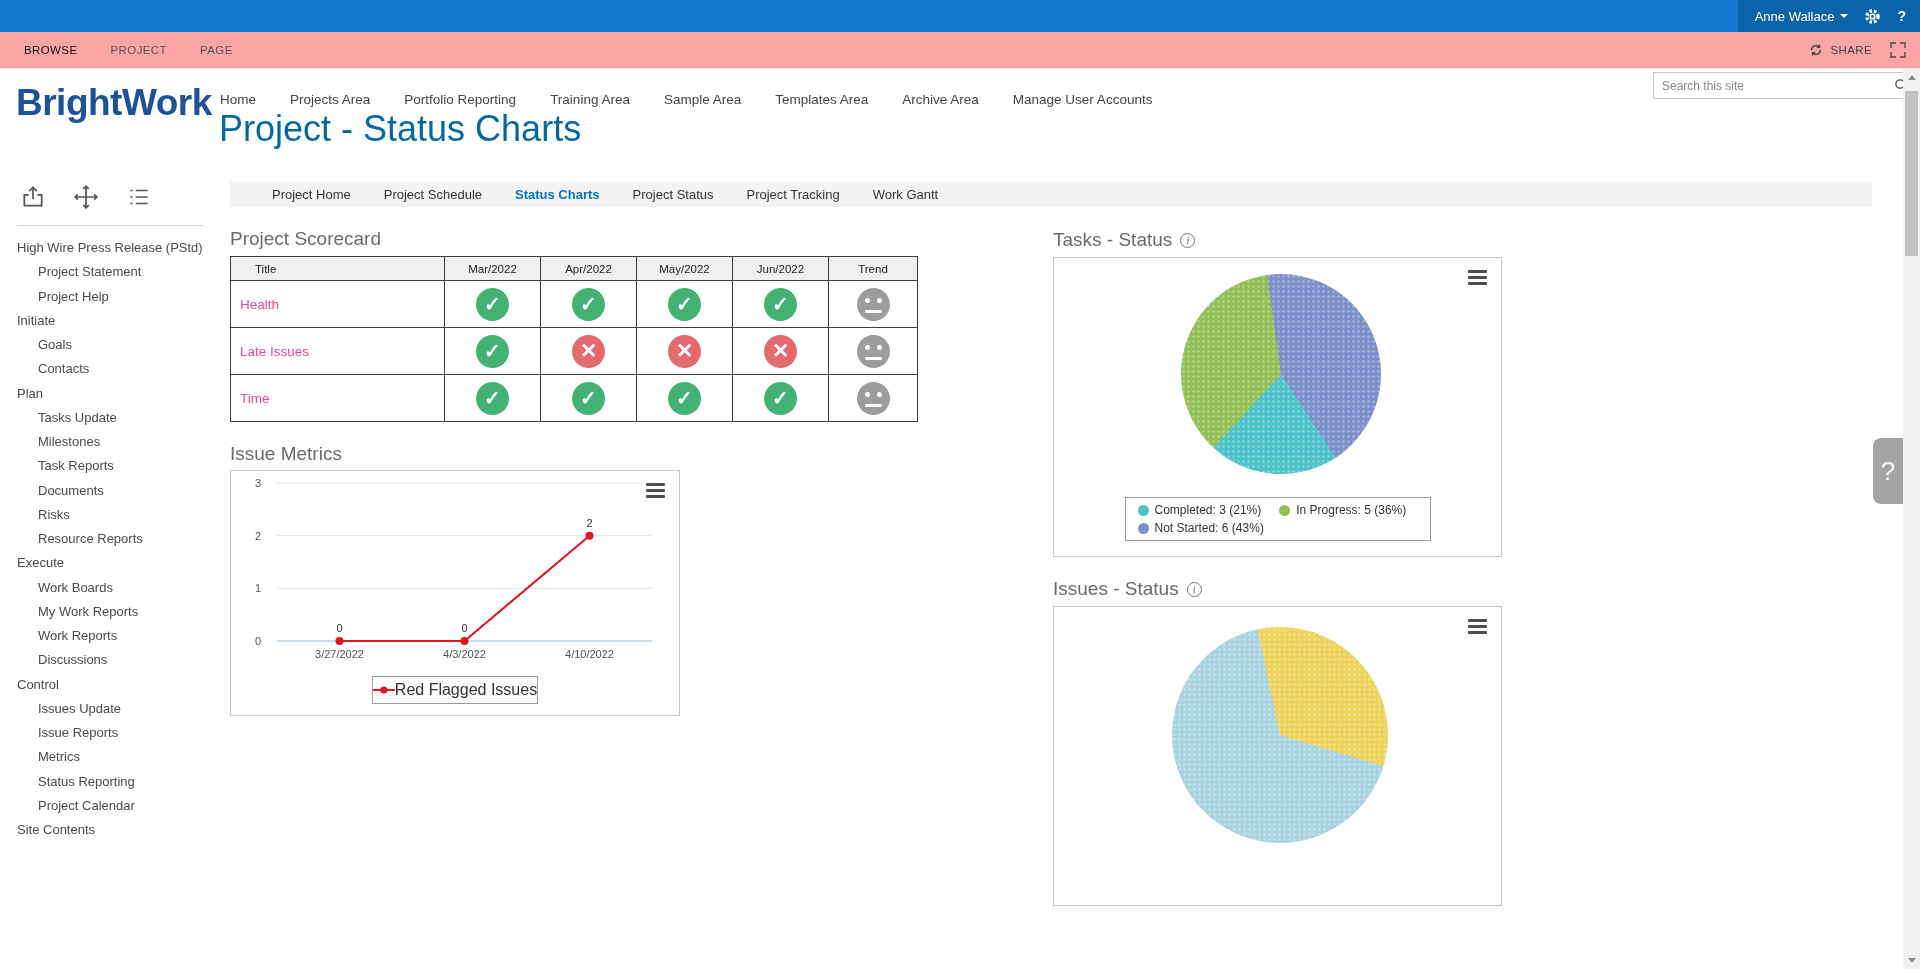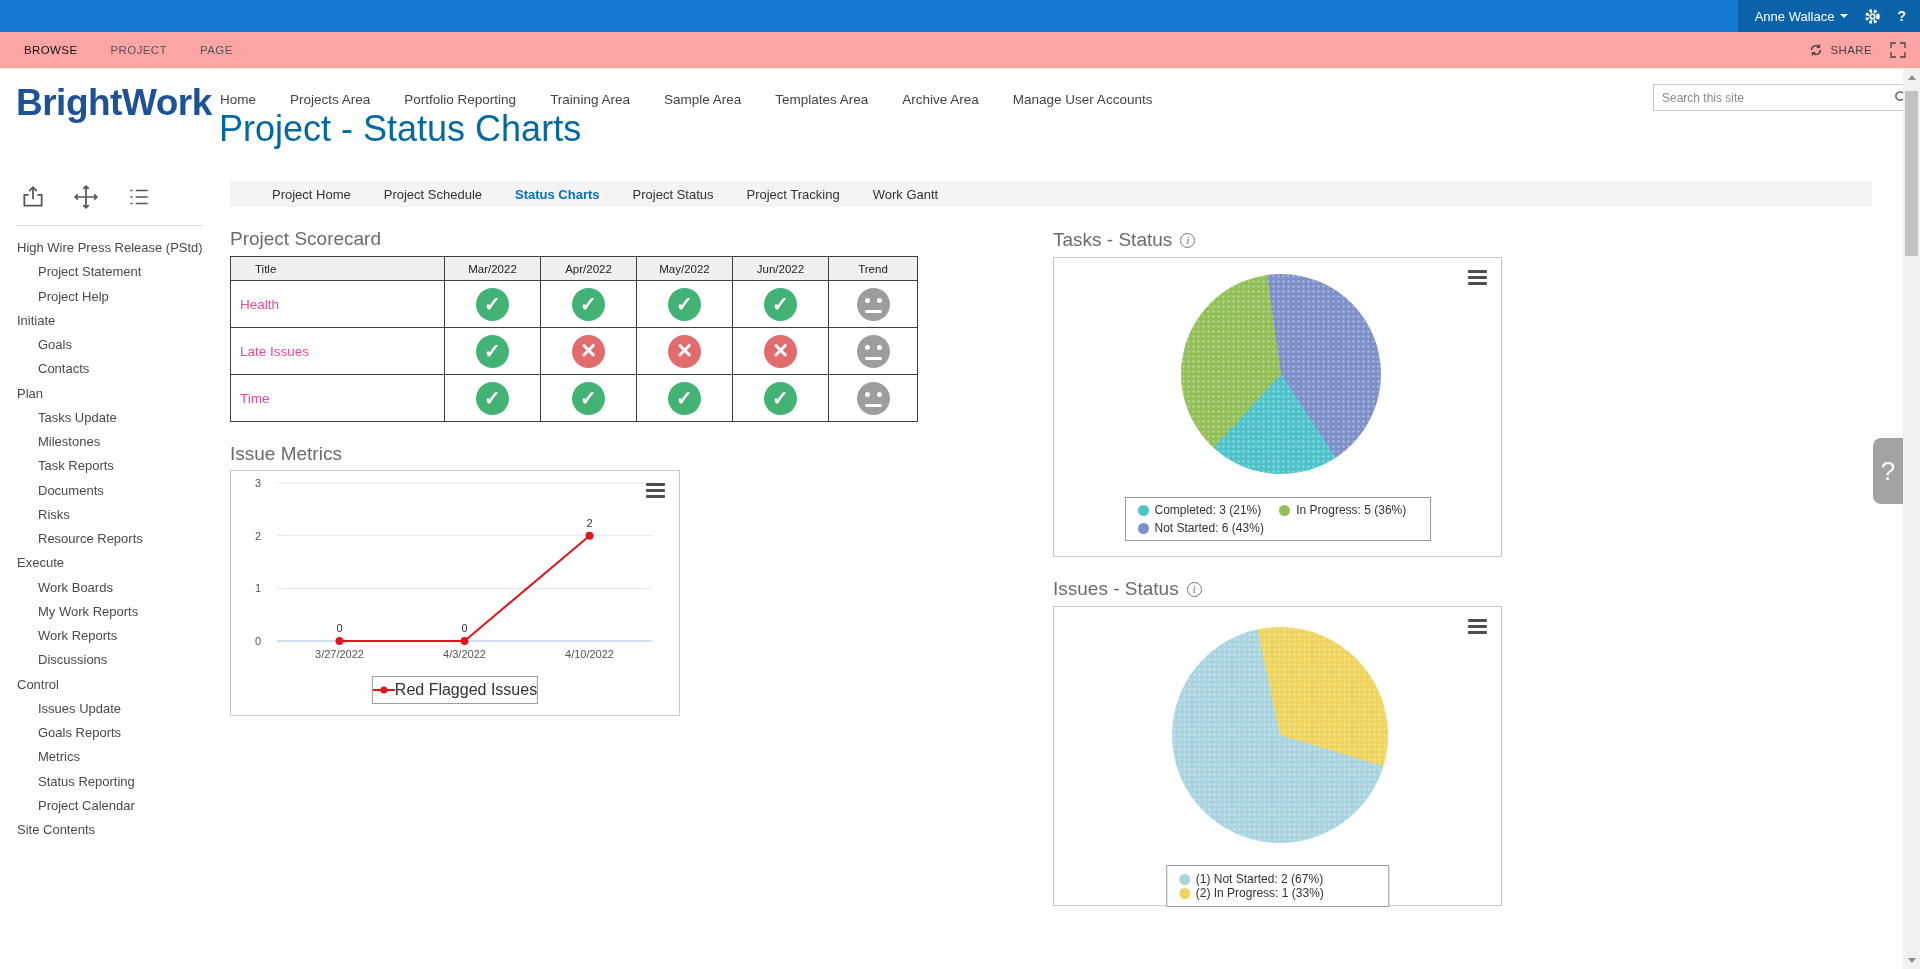--- a/index.html
+++ b/index.html
@@ -21,21 +21,21 @@
   .ribbon-tab { margin-right:33px; letter-spacing:.4px; cursor:pointer; }
   .ribbon-tab.active { color:#111; }
   .ribbon-right { position:absolute; right:48px; top:0; height:100%; display:flex; align-items:center; gap:7px; color:#444; }
   .share-label { letter-spacing:.4px; cursor:pointer; }
   .focus-btn { position:absolute; right:14px; top:10px; cursor:pointer; }
 
   
   .logo { position:absolute; left:16px; top:82px; font-size:37px; font-weight:bold; color:#1d5298; letter-spacing:-0.5px; cursor:pointer; }
   .top-nav { position:absolute; left:220px; top:92px; display:flex; gap:34px; font-size:13.5px; color:#444; }
   .topnav-item { cursor:pointer; white-space:nowrap; }
-  .search-box { position:absolute; left:1653px; top:84px; width:264px; height:27px; border:1px solid #c7c7c7; display:flex; align-items:center; padding:0 7px 0 8px; background:#fff; }
+  .search-box { position:absolute; left:1653px; top:72px; width:264px; height:27px; border:1px solid #c7c7c7; display:flex; align-items:center; padding:0 7px 0 8px; background:#fff; }
   .search-input { flex:1; border:none; outline:none; font-size:12px; color:#333; font-family:inherit; background:transparent; min-width:0; }
   .search-input::placeholder { color:#8a8a8a; }
   .search-btn { display:inline-flex; cursor:pointer; }
   .page-title { position:absolute; left:219px; top:108px; font-size:36px; font-weight:300; color:#0369a1; }
 
   
   .subnav { position:absolute; left:230px; top:181px; width:1642px; height:26px; background:#f4f4f4; display:flex; align-items:center; padding-left:42px; gap:33px; font-size:13px; color:#333; }
   .subnav-item { cursor:pointer; white-space:nowrap; }
   .subnav-item.active { color:#0072c6; font-weight:bold; }
 
@@ -225,21 +225,21 @@
       <div class="side-entry indent">Documents</div>
       <div class="side-entry indent">Risks</div>
       <div class="side-entry indent">Resource Reports</div>
       <div class="side-entry">Execute</div>
       <div class="side-entry indent">Work Boards</div>
       <div class="side-entry indent">My Work Reports</div>
       <div class="side-entry indent">Work Reports</div>
       <div class="side-entry indent">Discussions</div>
       <div class="side-entry">Control</div>
       <div class="side-entry indent">Issues Update</div>
-      <div class="side-entry indent">Goals Reports</div>
+      <div class="side-entry indent">Issue Reports</div>
       <div class="side-entry indent">Metrics</div>
       <div class="side-entry indent">Status Reporting</div>
       <div class="side-entry indent">Project Calendar</div>
       <div class="side-entry">Site Contents</div>
     </nav>
 </aside>
 
 <div class="section-title" id="t-scorecard">
   <span>Project Scorecard</span>
 </div>
@@ -361,30 +361,20 @@
     </div>
 </div>
 
 <div class="chart-box" id="issues-box">
   <div class="pie" id="issues-pie" style="background: conic-gradient(from -12deg, rgb(238, 212, 92) 0%, rgb(238, 212, 92) 33%, rgb(169, 212, 223) 33%, rgb(169, 212, 223) 100%);"></div>
   <span class="burger">
       <i></i>
       <i></i>
       <i></i>
     </span>
-  <div class="pie-legend" id="issues-legend">
-      <span class="legend-item">
-        <span class="legend-dot" style="background: rgb(169, 212, 223);"></span>
-        <span>(1) Not Started: 2 (67%)</span>
-      </span>
-      <span class="legend-item">
-        <span class="legend-dot" style="background: rgb(238, 212, 92);"></span>
-        <span>(2) In Progress: 1 (33%)</span>
-      </span>
-    </div>
 </div>
 
 <div class="scrollbar">
   <span class="sb-arrow sb-up">
       <span class="tri-up"></span>
     </span>
   <span class="sb-thumb"></span>
   <span class="sb-arrow sb-down">
       <span class="tri-down"></span>
     </span>

